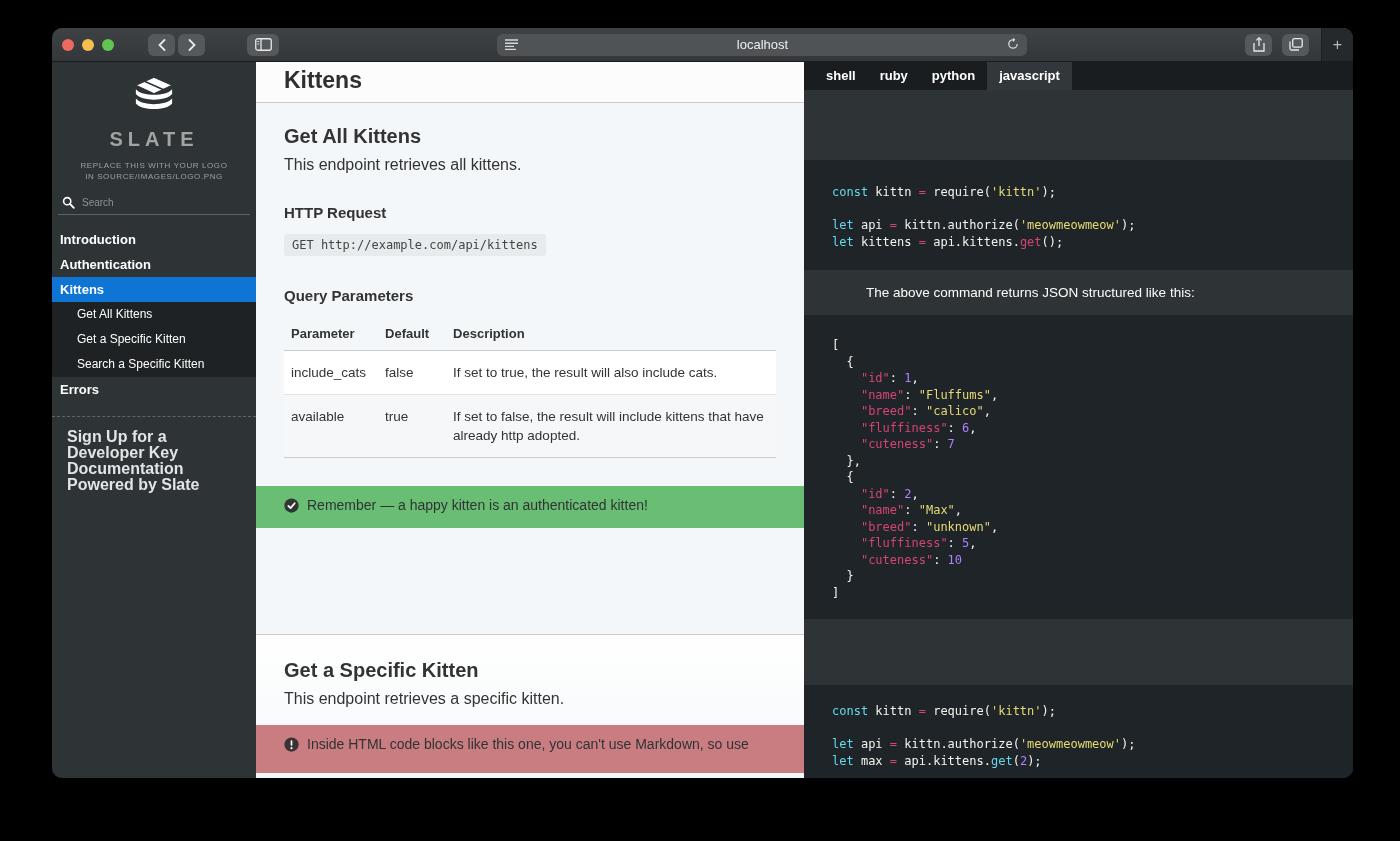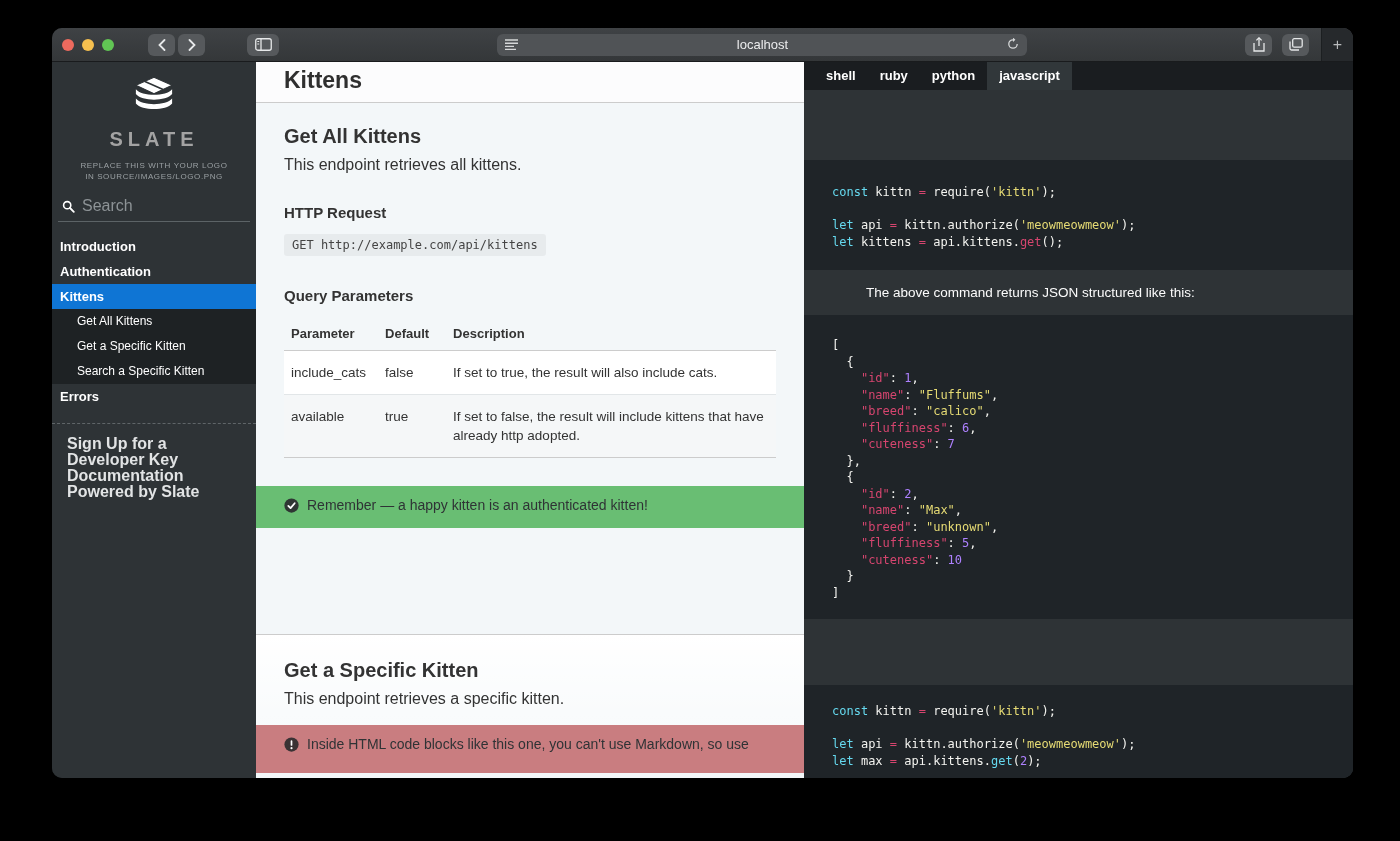--- a/index.html
+++ b/index.html
@@ -40,21 +40,21 @@
   
   .sidebar{width:204px;flex:0 0 204px;background:var(--sidebar-bg);color:#fff;
     display:flex;flex-direction:column;overflow:hidden;}
   .logo-wrap{text-align:center;padding-top:14px;}
   .logo-title{font-size:20px;font-weight:bold;letter-spacing:5px;margin-top:4px;color:#a3a3a3;}
   .tagline{margin-top:9px;font-size:8px;letter-spacing:.6px;color:#9AA0A3;line-height:11px;}
   .search-row{margin:13px 6px 0;position:relative;border-bottom:1px solid #5C6366;
     display:flex;align-items:center;padding:0 0 4px 4px;}
   .search-row svg{flex:0 0 auto;}
   .search-input{background:transparent;border:none;outline:none;color:#D6D9DA;
-    font-size:16px;padding:2px 0 2px 7px;width:100%;}
+    font-size:10px;padding:2px 0 2px 7px;width:100%;}
   .search-input::placeholder{color:#8D9396;}
   .nav{margin-top:12px;}
   .nav-item{padding:6px 8px;font-size:13px;font-weight:600;line-height:13px;cursor:pointer;}
   .nav-item.active{background:var(--accent);}
   .nav-sub{background:var(--subnav-bg);}
   .nav-subitem{padding:6px 15px 6px 25px;font-size:12px;font-weight:500;line-height:13px;cursor:pointer;}
   .side-divider{border-top:1px dashed #5F6568;margin-top:14px;}
   .side-footer{padding:12px 15px 0;}
   .side-footer a{display:block;color:#E2E4E5;font-size:16px;font-weight:600;
     line-height:16px;text-decoration:none;cursor:pointer;}

